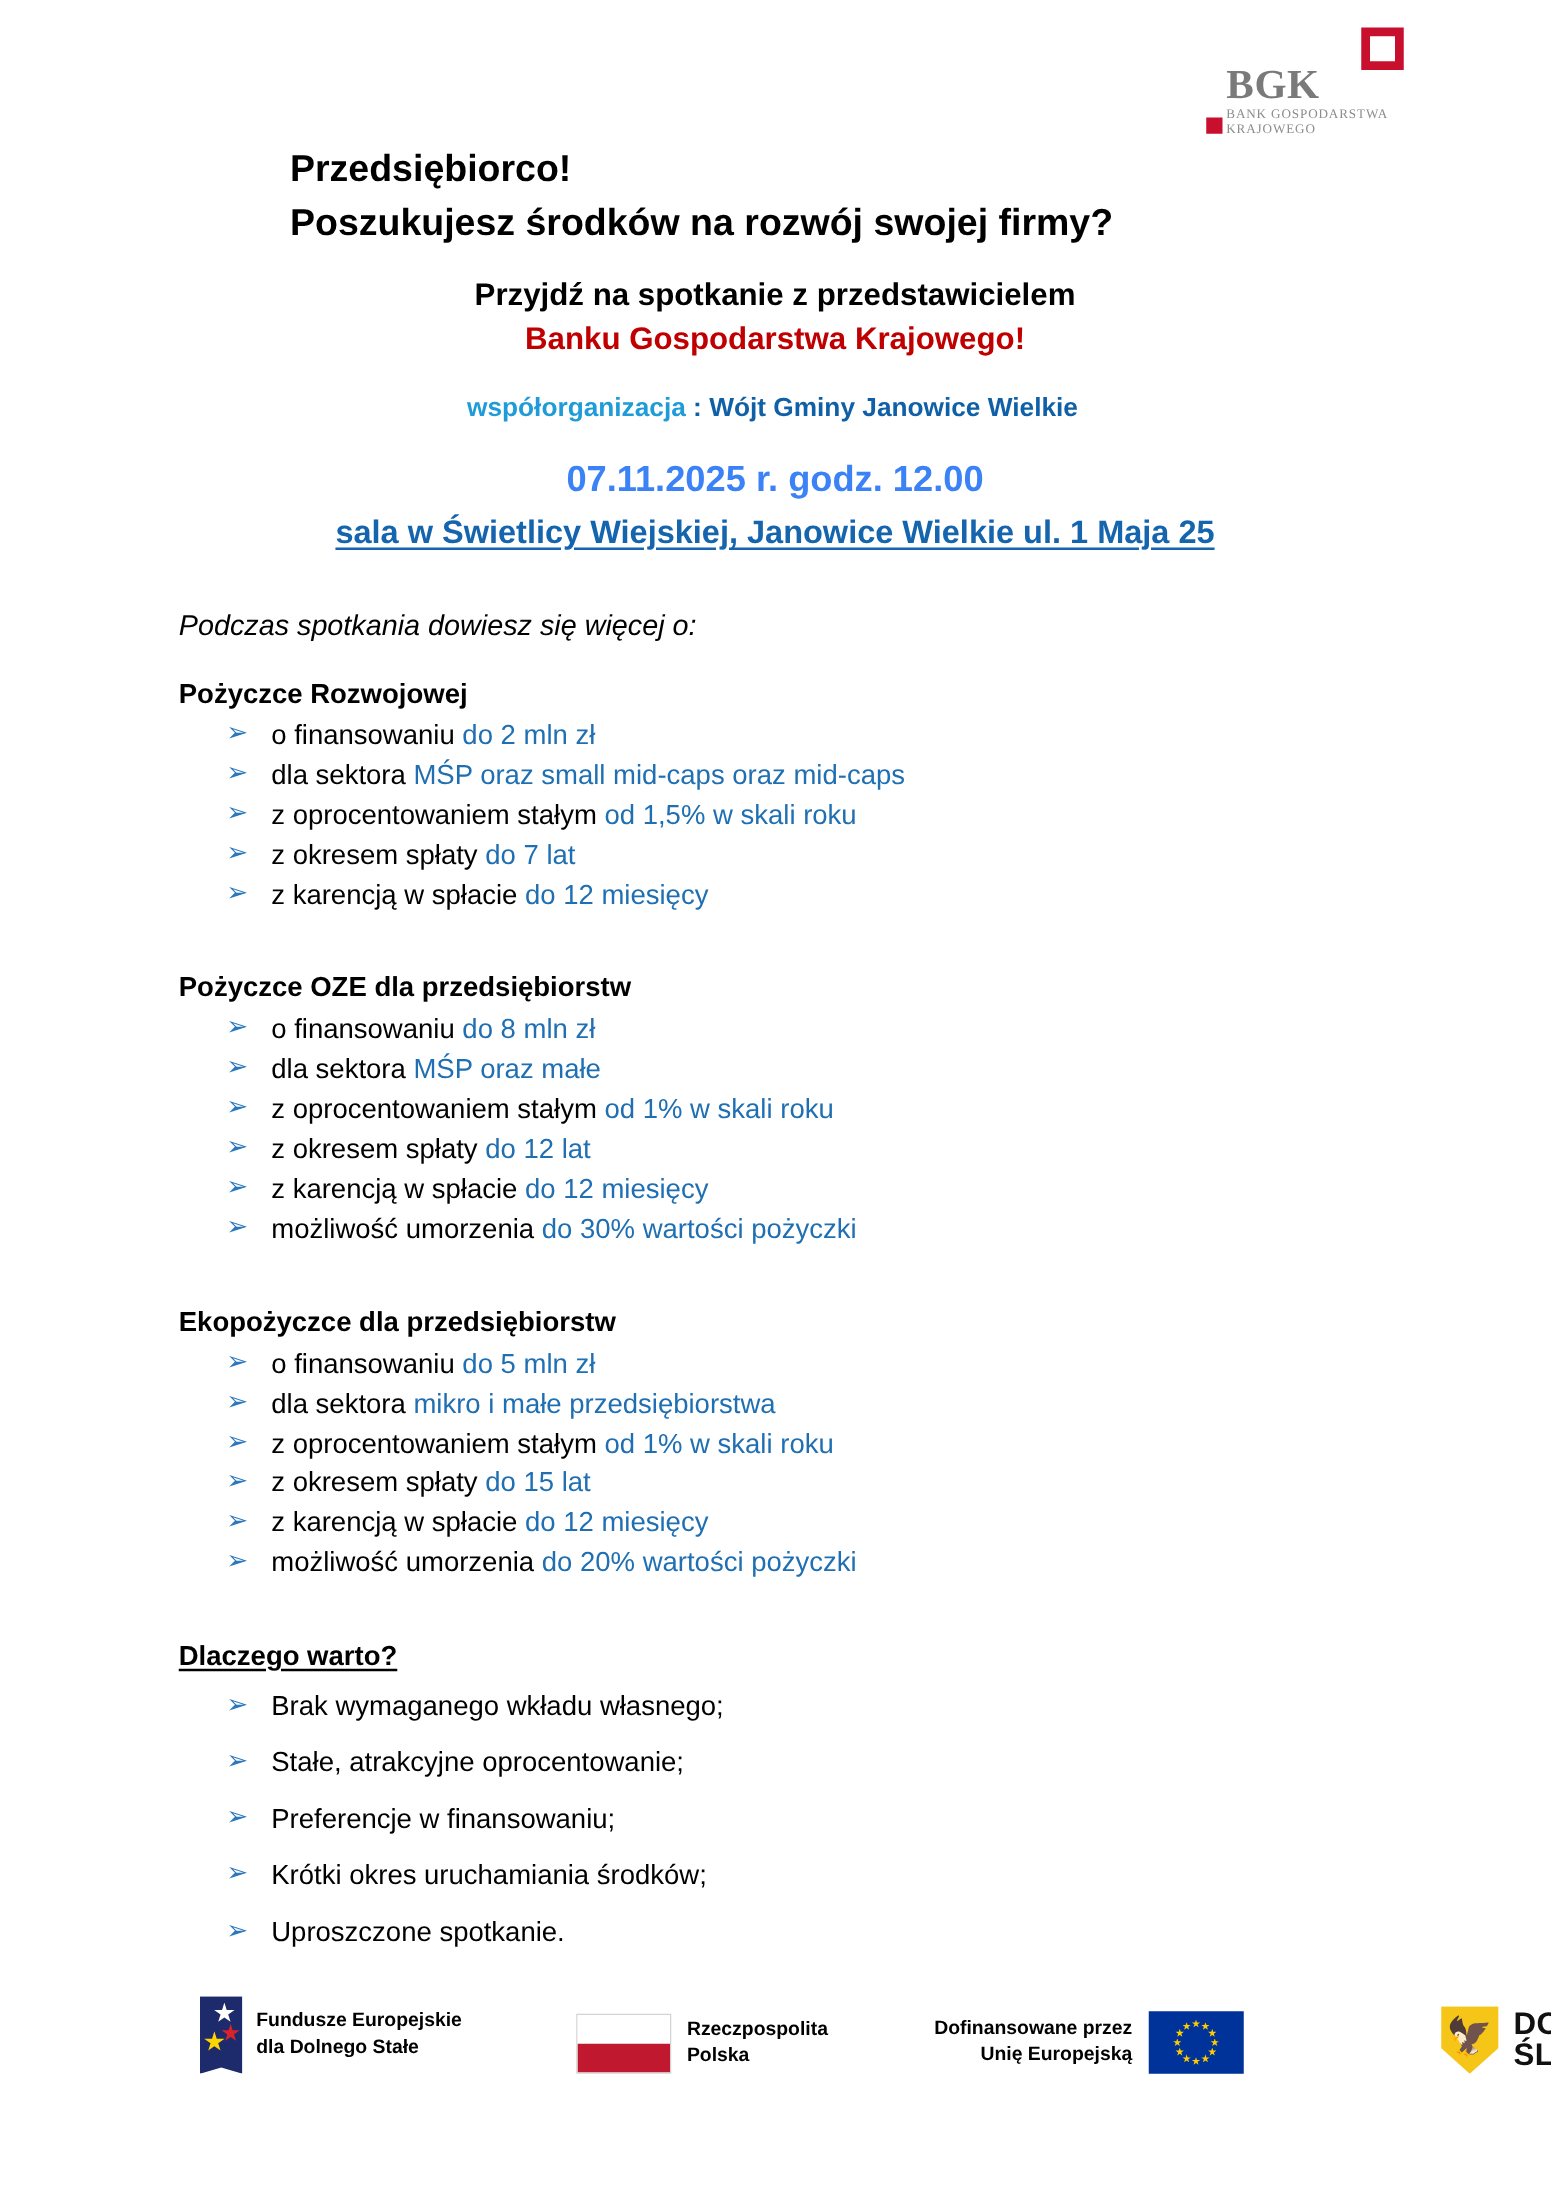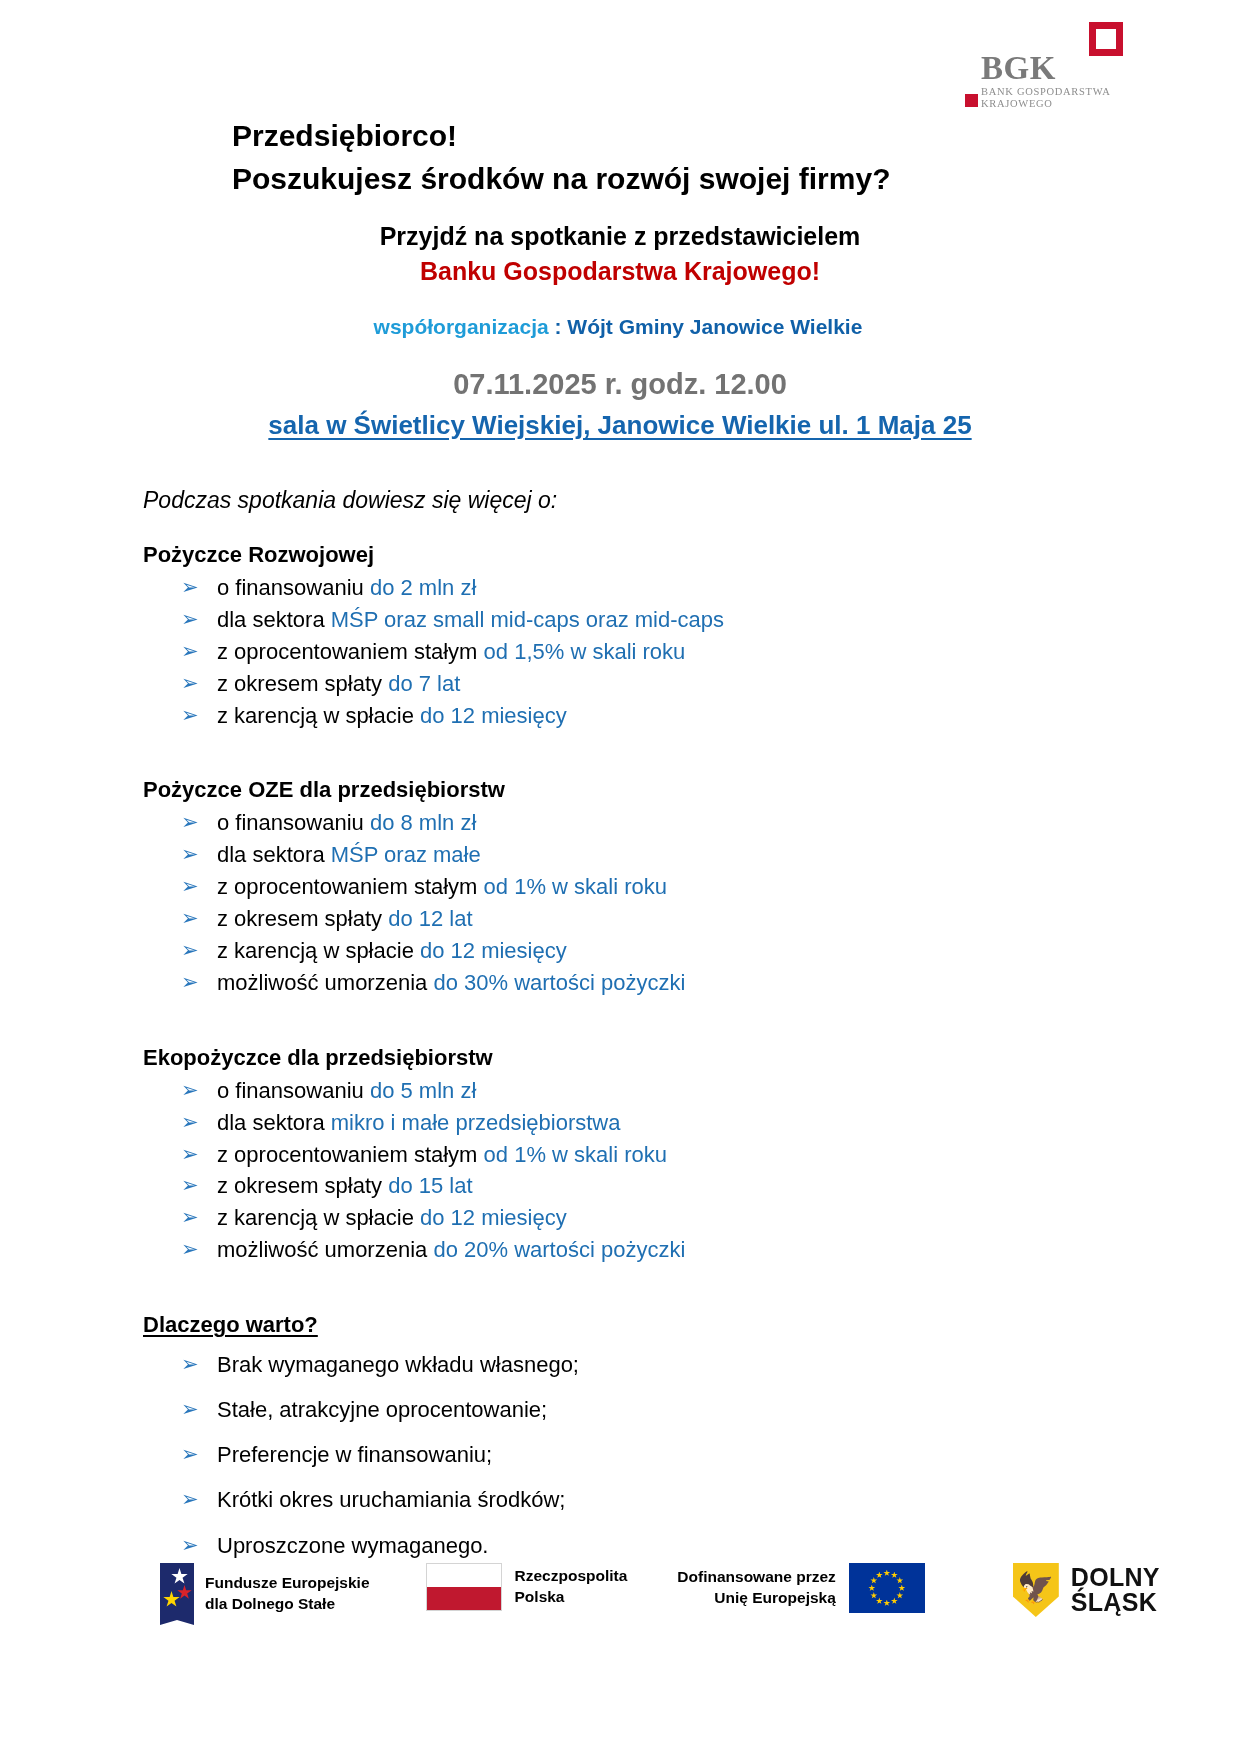--- a/index.html
+++ b/index.html
@@ -130,21 +130,21 @@
   .event {
     position: absolute;
     left: 120px;
     top: 362px;
     width: 1000px;
     text-align: center;
   }
   .event .date {
     font-size: 29px;
     font-weight: 700;
-    color: #737373;
+    color: #3b82f6;
     line-height: 1.55;
   }
   .event .venue {
     font-size: 26px;
     font-weight: 700;
     color: #1565ae;
     line-height: 1.42;
     text-decoration: underline;
     text-underline-offset: 4px;
   }
@@ -214,21 +214,22 @@
     width: 1241px;
     height: 96px;
   }
   .footer-inner {
     position: absolute;
     left: 160px;
     top: 0;
     width: 960px;
     height: 96px;
     display: flex;
-    align-items: flex-start;
+    align-items: flex-end;
+    gap: 35px;
   }
 
   .fe-logo {
     display: flex;
     align-items: center;
     gap: 11px;
   }
   .fe-mark {
     position: relative;
     width: 34px;
@@ -425,21 +426,21 @@
         <li><span class="arrow">➢</span><span>z karencją w spłacie </span><span class="hl">do 12 miesięcy</span></li>
         <li><span class="arrow">➢</span><span>możliwość umorzenia </span><span class="hl">do 20% wartości pożyczki</span></li>
       </ul>
       <div class="gap-m"></div>
       <div class="sect-title underlined">Dlaczego warto?</div>
       <ul class="blist wide">
         <li><span class="arrow">➢</span><span>Brak wymaganego wkładu własnego;</span></li>
         <li><span class="arrow">➢</span><span>Stałe, atrakcyjne oprocentowanie;</span></li>
         <li><span class="arrow">➢</span><span>Preferencje w finansowaniu;</span></li>
         <li><span class="arrow">➢</span><span>Krótki okres uruchamiania środków;</span></li>
-        <li><span class="arrow">➢</span><span>Uproszczone wymaganego.</span></li>
+        <li><span class="arrow">➢</span><span>Uproszczone spotkanie.</span></li>
       </ul>
     </div>
 
   <div class="footer">
     <div class="footer-inner">
 
       <div class="fe-logo">
         <div class="fe-mark">
           <div class="s-white"></div>
           <div class="s-red"></div>

